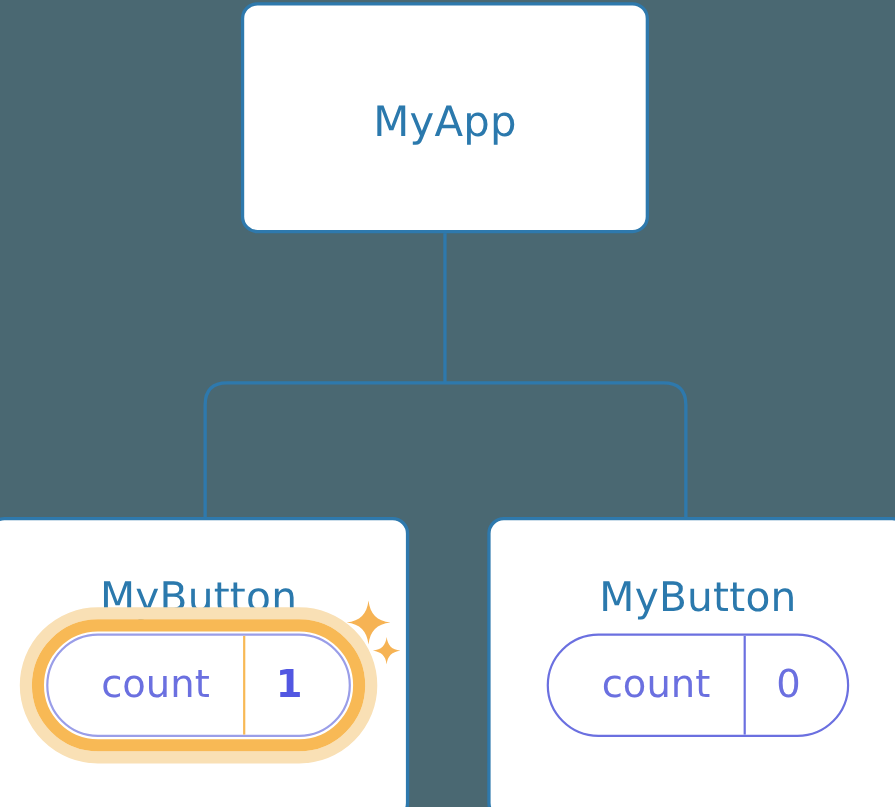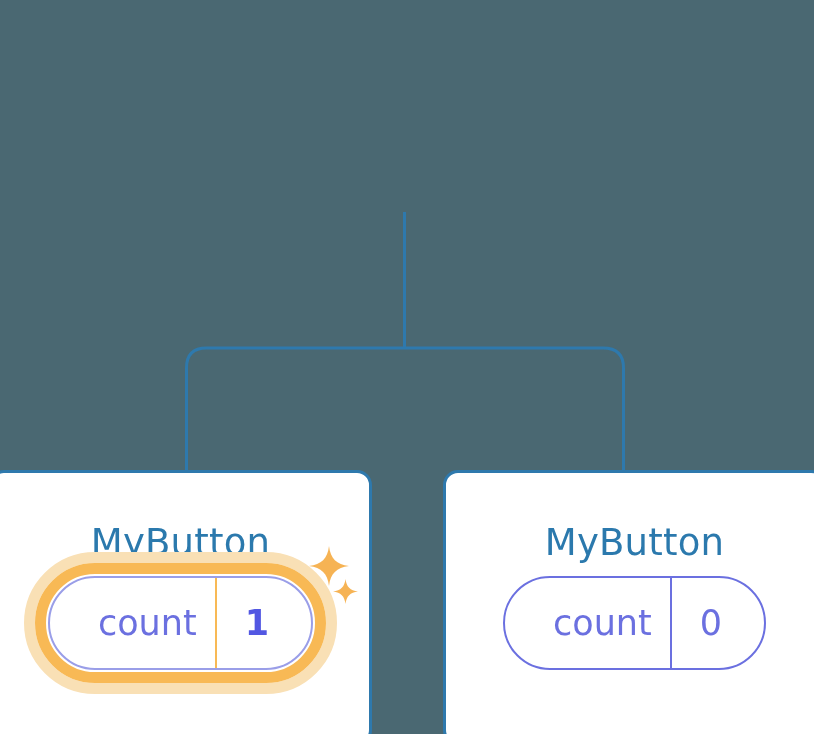--- a/index.html
+++ b/index.html
@@ -120,21 +120,21 @@
     display: flex;
     align-items: center;
     justify-content: center;
     color: #6b70e0;
     font-size: 35px;
     line-height: 1;
     box-sizing: border-box;
   }
 
   .pill-key {
-    padding: 0 18px 0 48px;
+    padding: 0 30px 0 48px;
     min-width: 132px;
   }
 
   .pill-val {
     padding: 0 42px 0 28px;
     min-width: 52px;
     border-left: 2px solid #6b70e0;
   }
 
   
@@ -210,20 +210,23 @@
 </head>
 <body>
 
 <div id="canvas">
 
   <svg id="connectors" viewBox="0 0 814 734" width="814" height="734" fill="none">
     <path d="M 404.5 212 L 404.5 348" stroke="#2e79ad" stroke-width="3" stroke-linecap="butt"></path>
     <path d="M 186.5 470 L 186.5 368 Q 186.5 348 206.5 348 L 603 348 Q 623.5 348 623.5 368 L 623.5 470" stroke="#2e79ad" stroke-width="3" stroke-linecap="butt" fill="none"></path>
   </svg>
 
+  <div class="node-card" id="node-root">
+    <div class="node-title">MyApp</div>
+  </div>
 
   <div class="node-card" id="node-child-0">
     <div class="node-title child-title">MyButton</div>
 
     <div class="pill-wrap">
       <div class="pill-positioner is-highlighted">
 
         <div class="glow-halo"></div>
         <div class="glow-ring"></div>
 

